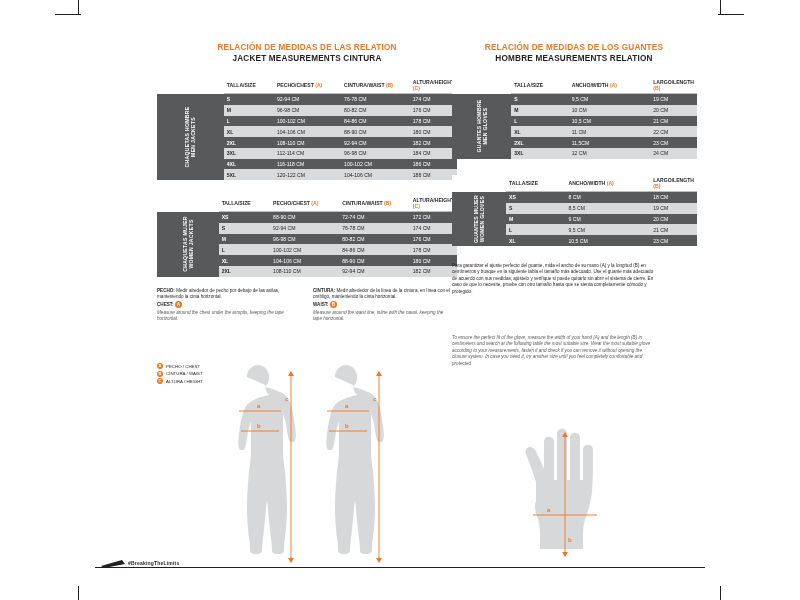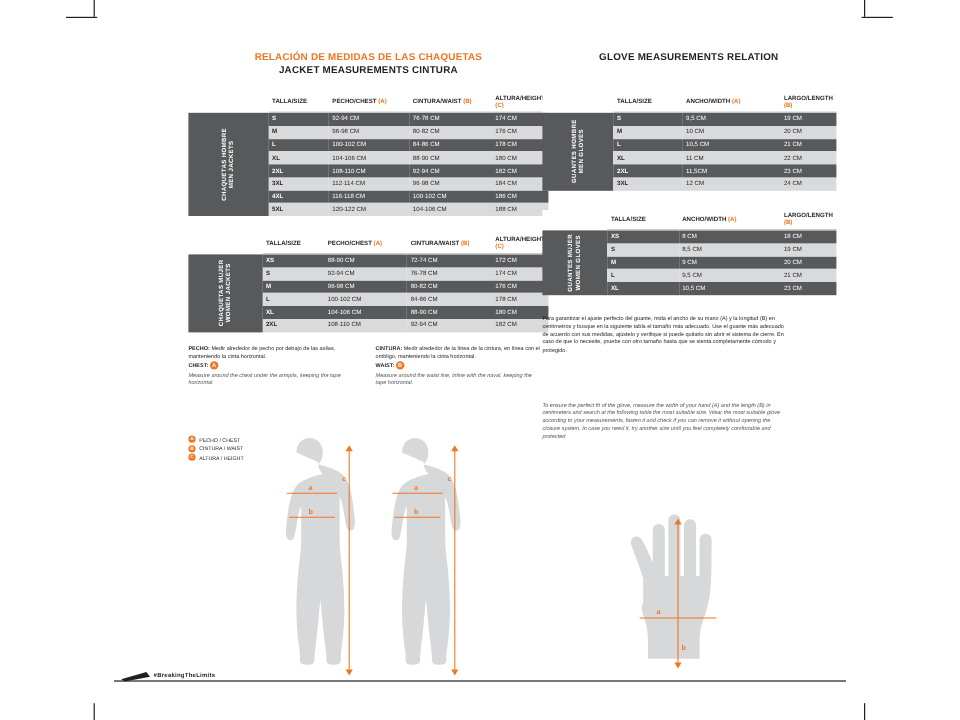--- a/index.html
+++ b/index.html
@@ -76,21 +76,21 @@
   <div class="crop" style="left:55px;top:14px;width:26px;height:1px;"></div>
   <div class="crop" style="left:78px;top:0px;width:1px;height:14px;"></div>
   <div class="crop" style="left:718px;top:14px;width:26px;height:1px;"></div>
   <div class="crop" style="left:720px;top:0px;width:1px;height:14px;"></div>
   <div class="crop" style="left:78px;top:586px;width:1px;height:14px;"></div>
   <div class="crop" style="left:720px;top:586px;width:1px;height:14px;"></div>
 
   <div class="sheet">
 
     <div style="position:absolute;left:62px;top:22px;width:300px;text-align:center;">
-      <div class="col-head head-es">RELACIÓN DE MEDIDAS DE LAS CHAQUETAS</div>
+      <div class="col-head head-es">RELACIÓN DE MEDIDAS DE LAS RELATION</div>
       <div class="col-head head-en">JACKET MEASUREMENTS CINTURA</div>
     </div>
 
     <div style="position:absolute;left:62px;top:57px;width:300px;">
       <table class="tbl">
         <thead>
           <tr>
             <th style="width:11px;border-bottom:none;"></th>
             <th style="width:56px;"><span>TALLA/SIZE</span></th>
             <th style="width:80px;"><span>PECHO/CHEST</span> <span class="hdr-letter">(<span>A</span>)</span></th>
@@ -259,21 +259,22 @@
       </g>
       <text class="measure-label" x="62" y="43">a</text>
       <text class="measure-label" x="62" y="63">b</text>
       <text class="measure-label" x="90" y="36">c</text>
       <text class="measure-label" x="150" y="43">a</text>
       <text class="measure-label" x="150" y="63">b</text>
       <text class="measure-label" x="178" y="36">c</text>
     </svg>
 
     <div style="position:absolute;left:348px;top:22px;width:262px;text-align:center;">
-      <div class="col-head head-en">GLOVE MEASUREMENTS RELATION</div>
+      <div class="col-head head-es">RELACIÓN DE MEDIDAS DE LOS GUANTES</div>
+      <div class="col-head head-en">HOMBRE MEASUREMENTS RELATION</div>
     </div>
 
     <div style="position:absolute;left:357px;top:57px;width:245px;">
       <table class="tbl">
         <thead>
           <tr>
             <th style="width:11px;border-bottom:none;"></th>
             <th style="width:60px;"><span>TALLA/SIZE</span></th>
             <th style="width:90px;"><span>ANCHO/WIDTH</span> <span class="hdr-letter">(<span>A</span>)</span></th>
             <th><span>LARGO/LENGTH</span> <span class="hdr-letter">(<span>B</span>)</span></th>

